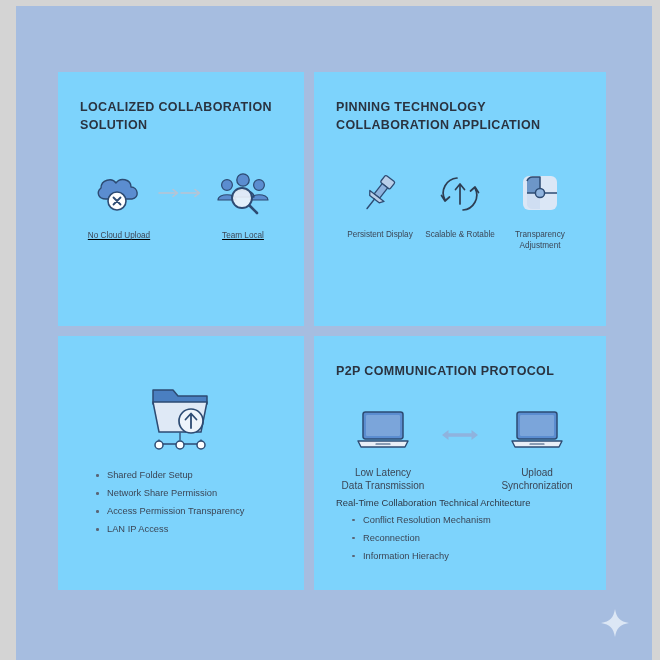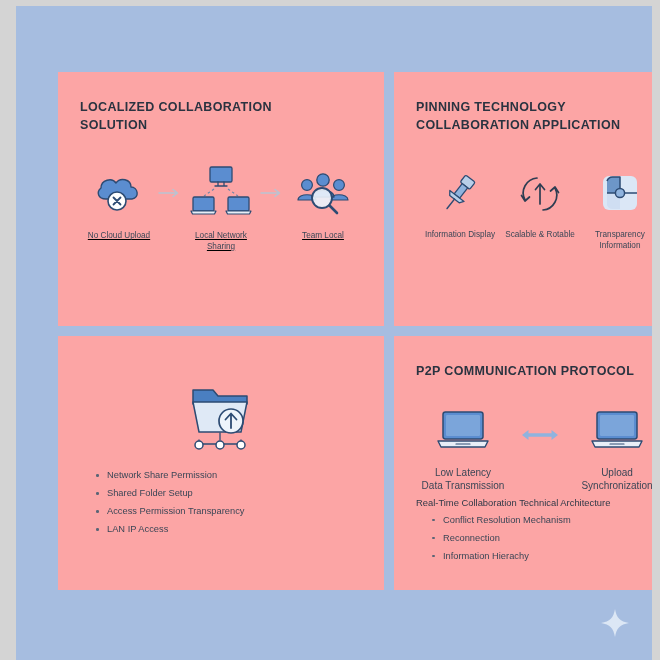--- a/index.html
+++ b/index.html
@@ -19,21 +19,21 @@
   #grid{
     position:absolute;
     left:42px; top:66px;
     width:548px; height:518px;
     display:grid;
     grid-template-columns:1fr 1fr;
     grid-template-rows:1fr 1fr;
     gap:10px 10px;
   }
   .card{
-    background:#fca5a5;
+    background:#7dd3fc;
     position:relative;
     padding:26px 22px 16px 22px;
     box-sizing:border-box;
     display:flex;
     flex-direction:column;
   }
   .card-title{
     font-size:12.5px;
     font-weight:bold;
     letter-spacing:0.35px;
@@ -135,34 +135,20 @@
           </div>
           <div class="flow-label">No Cloud Upload</div>
         </div>
 
         <div class="arrow">
           <svg width="24" height="10" viewBox="0 0 24 10">
             <path d="M1 5 H19 M15 1.5 L19.5 5 L15 8.5" fill="none" stroke="#b9c3d2" stroke-width="1.5" stroke-linecap="round" stroke-linejoin="round"></path>
           </svg>
         </div>
 
-        <div class="flow-node">
-          <div class="ico">
-            <svg width="62" height="56" viewBox="0 0 62 56">
-              <rect x="20" y="2" width="22" height="15" rx="1.6" fill="#5b8dd0" stroke="#2d4b73" stroke-width="1.3"></rect>
-              <path d="M28 17 L28 21 M34 17 L34 21 M25 21 H37" stroke="#2d4b73" stroke-width="1.3" stroke-linecap="round"></path>
-              <path d="M24 24 L14 31 M38 24 L48 31" stroke="#6f86a8" stroke-width="1.2" stroke-dasharray="2.5 2.5"></path>
-              <rect x="3" y="32" width="21" height="14" rx="1.5" fill="#5b8dd0" stroke="#2d4b73" stroke-width="1.3"></rect>
-              <path d="M1 46 H26 L24.5 49 H2.5 Z" fill="#e8eef7" stroke="#2d4b73" stroke-width="1.2" stroke-linejoin="round"></path>
-              <rect x="38" y="32" width="21" height="14" rx="1.5" fill="#5b8dd0" stroke="#2d4b73" stroke-width="1.3"></rect>
-              <path d="M36 46 H61 L59.5 49 H37.5 Z" fill="#e8eef7" stroke="#2d4b73" stroke-width="1.2" stroke-linejoin="round"></path>
-            </svg>
-          </div>
-          <div class="flow-label">Local Network Sharing</div>
-        </div>
 
         <div class="arrow">
           <svg width="24" height="10" viewBox="0 0 24 10">
             <path d="M1 5 H19 M15 1.5 L19.5 5 L15 8.5" fill="none" stroke="#b9c3d2" stroke-width="1.5" stroke-linecap="round" stroke-linejoin="round"></path>
           </svg>
         </div>
 
         <div class="flow-node">
           <div class="ico">
             <svg width="56" height="48" viewBox="0 0 56 48">
@@ -191,21 +177,21 @@
           <div class="ico">
             <svg width="40" height="44" viewBox="0 0 40 44">
               <g transform="rotate(38 20 20)">
                 <rect x="14" y="3" width="12" height="9" rx="1.6" fill="#b9cfe9" stroke="#2d4b73" stroke-width="1.3"></rect>
                 <rect x="16.5" y="12" width="7" height="13" fill="#8fb3de" stroke="#2d4b73" stroke-width="1.3"></rect>
                 <path d="M11 25 H29 L26 29 H14 Z" fill="#b9cfe9" stroke="#2d4b73" stroke-width="1.3" stroke-linejoin="round"></path>
                 <path d="M20 29 L20 41" stroke="#2d4b73" stroke-width="1.5" stroke-linecap="round"></path>
               </g>
             </svg>
           </div>
-          <div class="cap">Information Display</div>
+          <div class="cap">Persistent Display</div>
         </div>
 
         <div class="item">
           <div class="ico">
             <svg width="46" height="44" viewBox="0 0 46 44">
               <path d="M8 28 A15 15 0 0 1 20 6" fill="none" stroke="#2d3d52" stroke-width="1.7" stroke-linecap="round"></path>
               <path d="M4.5 23.5 L8 29 L12.5 25" fill="none" stroke="#2d3d52" stroke-width="1.7" stroke-linecap="round" stroke-linejoin="round"></path>
               <path d="M38 16 A15 15 0 0 1 26 38" fill="none" stroke="#2d3d52" stroke-width="1.7" stroke-linecap="round"></path>
               <path d="M41.5 20.5 L38 15 L33.5 19" fill="none" stroke="#2d3d52" stroke-width="1.7" stroke-linecap="round" stroke-linejoin="round"></path>
               <path d="M23 32 L23 13" stroke="#2d3d52" stroke-width="1.7" stroke-linecap="round"></path>
@@ -221,42 +207,42 @@
               <rect x="5" y="3" width="34" height="34" rx="6" fill="#dbe7f6"></rect>
               <path d="M9 8 A6 6 0 0 1 15 4 H22 V20 H9 Z" fill="#6d96c8"></path>
               <path d="M9 20 H22 V36 H15 A6 6 0 0 1 9 32 Z" fill="#cfdef2"></path>
               <path d="M22 20 H39" stroke="#2d4b73" stroke-width="1.5"></path>
               <path d="M9 20 H22" stroke="#2d4b73" stroke-width="1.5"></path>
               <path d="M9 8 A6 6 0 0 1 15 4 H22 V20" fill="none" stroke="#2d4b73" stroke-width="1.5" stroke-linejoin="round"></path>
               <circle cx="22" cy="20" r="4.6" fill="#8fb3de" stroke="#2d4b73" stroke-width="1.5"></circle>
             </svg>
           </div>
           <div class="cap">Transparency
-Information</div>
+Adjustment</div>
         </div>
 
       </div>
     </div>
 
     <div class="card">
       <div class="center-ico">
         <svg width="72" height="74" viewBox="0 0 72 74">
           <path d="M8 12 H28 L33 18 H62 V26 H8 Z" fill="#4a7fc1" stroke="#2d4b73" stroke-width="1.5" stroke-linejoin="round"></path>
           <path d="M8 24 H62 L56 54 H14 Z" fill="#dfe9f6" stroke="#2d4b73" stroke-width="1.5" stroke-linejoin="round"></path>
           <circle cx="46" cy="43" r="12" fill="#eef4fb" stroke="#2d4b73" stroke-width="1.7"></circle>
           <path d="M46 50 V36 M40.5 41.5 L46 35.5 L51.5 41.5" fill="none" stroke="#2d4b73" stroke-width="1.8" stroke-linecap="round" stroke-linejoin="round"></path>
           <path d="M35 55 V62 M14 66 H56 M14 62 V66 M56 62 V66" stroke="#2d4b73" stroke-width="1.3" stroke-linecap="round" fill="none"></path>
           <circle cx="35" cy="67" r="4" fill="#ffffff" stroke="#2d4b73" stroke-width="1.5"></circle>
           <circle cx="14" cy="67" r="4" fill="#ffffff" stroke="#2d4b73" stroke-width="1.5"></circle>
           <circle cx="56" cy="67" r="4" fill="#ffffff" stroke="#2d4b73" stroke-width="1.5"></circle>
         </svg>
       </div>
       <ul class="bullets">
+        <li>Shared Folder Setup</li>
         <li>Network Share Permission</li>
-        <li>Shared Folder Setup</li>
         <li>Access Permission Transparency</li>
         <li>LAN IP Access</li>
       </ul>
     </div>
 
     <div class="card">
       <div class="card-title">P2P COMMUNICATION PROTOCOL</div>
       <div class="p2p-row">
 
         <div class="p2p-item">

